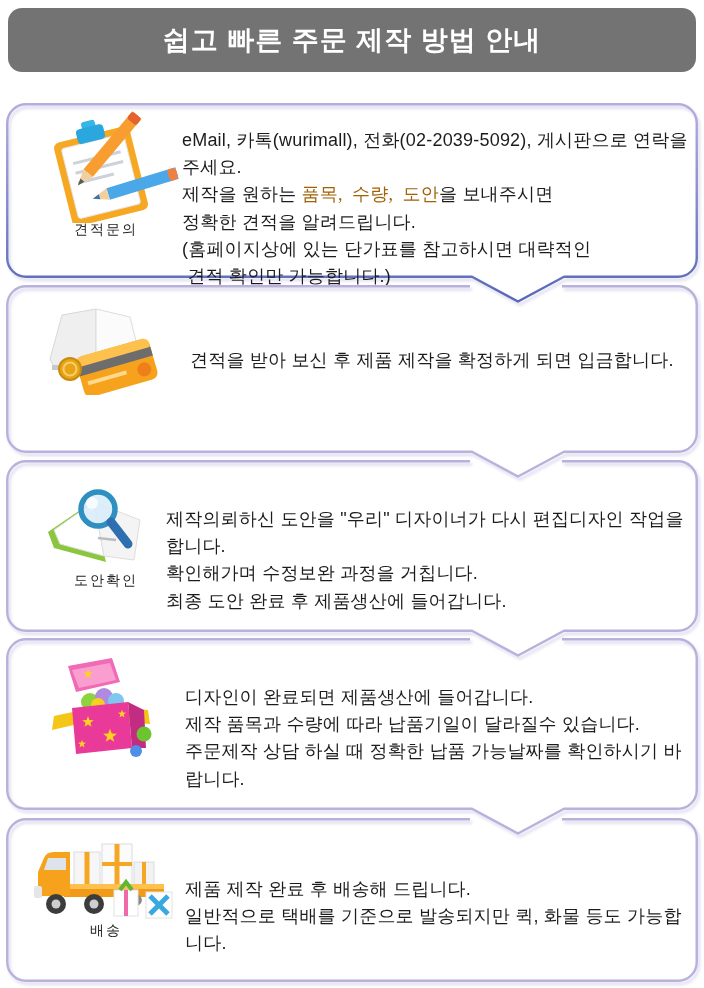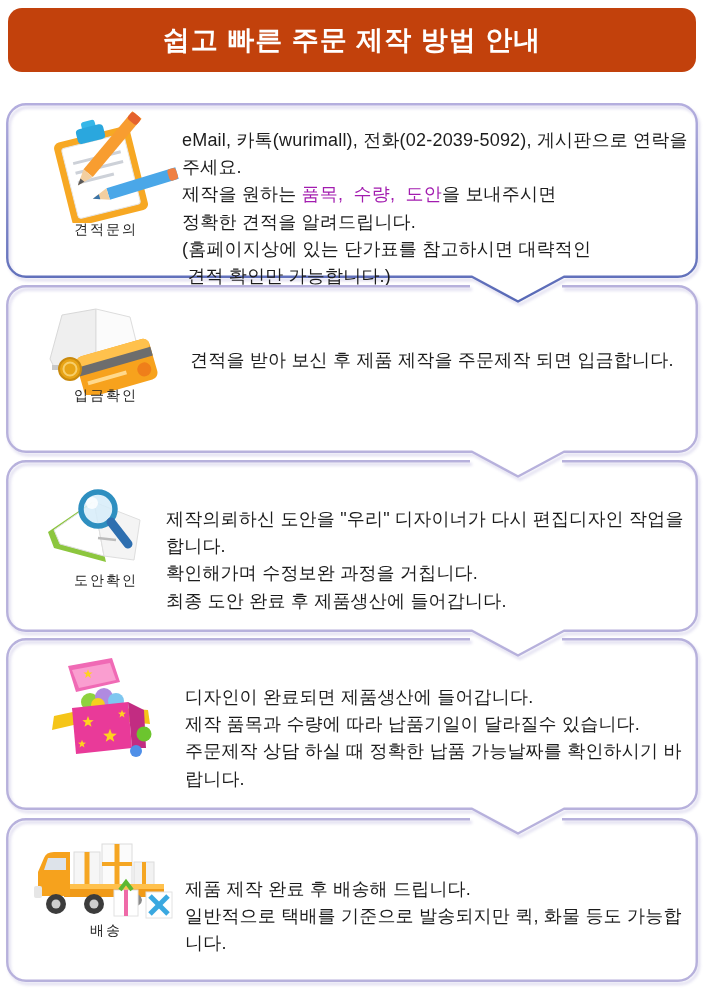--- a/index.html
+++ b/index.html
@@ -3,21 +3,21 @@
 <meta charset="utf-8">
 <style>
   * { margin:0; padding:0; box-sizing:border-box; }
   html,body { background:#ffffff; }
   body {
     width:704px; height:988px; position:relative; overflow:hidden;
     font-family:"Liberation Sans","DejaVu Sans",sans-serif;
   }
   .header {
     position:absolute; left:8px; top:8px; width:688px; height:64px;
-    background:#c2410c; border-radius:14px;
+    background:#737373; border-radius:14px;
     display:flex; align-items:center; justify-content:center;
   }
   .header-title {
     color:#ffffff; font-size:27px; font-weight:bold; letter-spacing:1px;
   }
   .step {
     position:absolute; left:6px; width:692px; overflow:visible;
   }
   .box-svg {
     position:absolute; left:0; top:0; overflow:visible; display:block;
@@ -30,21 +30,21 @@
   .icon-wrap { position:absolute; }
   .step-label {
     position:absolute; left:20px; width:160px; text-align:center;
     font-size:14px; color:#222222; letter-spacing:2px; font-weight:500;
   }
   .step-text {
     position:absolute; font-size:18px; line-height:27.2px; color:#1c1c1c;
     letter-spacing:0.2px;
   }
   .line { white-space:pre-wrap; }
-  .hl { color:#a21caf; }
+  .hl { color:#a16207;font-family:Liberation Serif, serif; }
 </style>
 </head>
 <body>
 
 <div class="header">
   <div class="header-title">쉽고 빠른 주문 제작 방법 안내</div>
 </div>
 
 <section class="step" style="top:103px; height:175px;">
   <svg class="box-svg" width="692" height="204" viewBox="0 0 692 204" aria-hidden="true">
@@ -104,23 +104,22 @@
         <rect x="44" y="44" width="76" height="42" rx="7" fill="#f7a21d"></rect>
         <rect x="44" y="44" width="76" height="12" rx="7" fill="#ffc14d"></rect>
         <rect x="44" y="54" width="76" height="9" fill="#6d6d6d"></rect>
         <rect x="50" y="70" width="40" height="4" fill="#ffd98c"></rect>
         <circle cx="108" cy="74" r="7" fill="#ef7f1a"></circle>
       </g>
       <circle cx="36" cy="66" r="11" fill="#e8a416" stroke="#c98a0e" stroke-width="2"></circle>
       <circle cx="36" cy="66" r="6.5" fill="none" stroke="#f7cf6b" stroke-width="2"></circle>
     </svg>
   </div>
-  <div class="step-label" style="top:102px;">입금확인</div>
   <div class="step-text" style="left:184px; top:62px;">
-    <div class="line">견적을 받아 보신 후 제품 제작을 주문제작 되면 입금합니다.</div>
+    <div class="line">견적을 받아 보신 후 제품 제작을 확정하게 되면 입금합니다.</div>
   </div>
 </section>
 
 <section class="step" style="top:460px; height:172px;">
   <svg class="box-svg" width="692" height="201" viewBox="0 0 692 201" aria-hidden="true">
     <path class="outline-light" d="M556 1.25 H672 A18.75 18.75 0 0 1 690.75 20 V152 A18.75 18.75 0 0 1 672 170.75 H558 L512 195.5 L466 170.75 H20 A18.75 18.75 0 0 1 1.25 152 V20 A18.75 18.75 0 0 1 20 1.25 H464"></path>
   </svg>
   <div class="icon-wrap" style="left:36px; top:22px;">
     <svg width="115" height="95" viewBox="0 0 115 95">
       <polygon points="6,50 50,20 64,80 12,66" fill="#8cc63e"></polygon>

